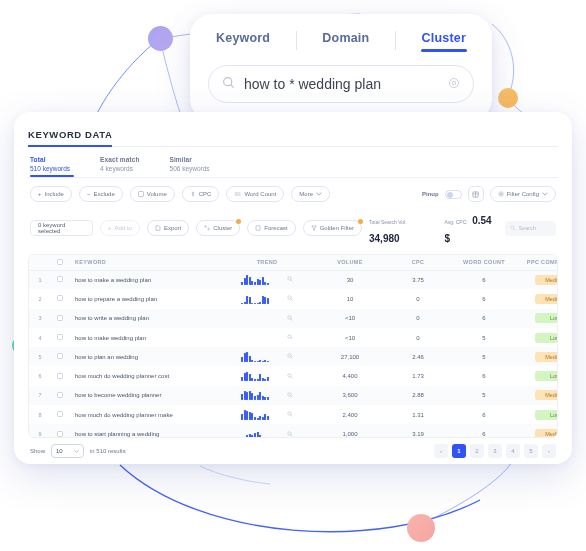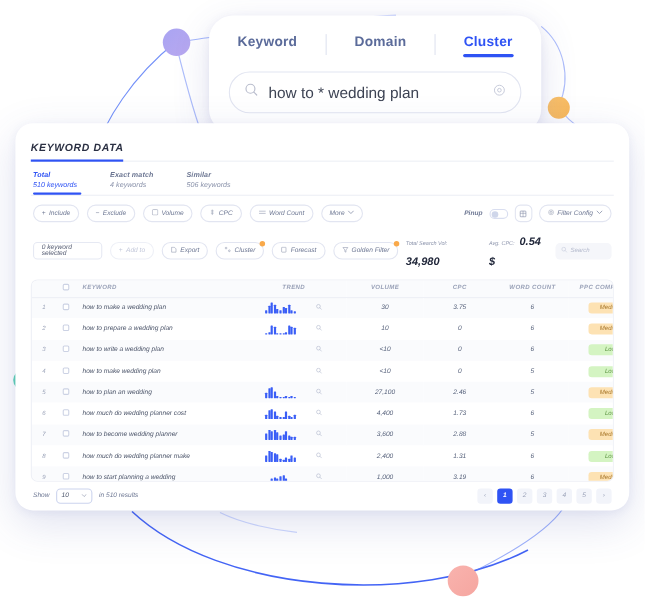--- a/index.html
+++ b/index.html
@@ -115,21 +115,20 @@
   
   .dash-card {
     position: absolute;
     left: 14px; top: 112px;
     width: 558px;
     height: 352px;
     background: #ffffff;
     border-radius: 16px;
     box-shadow: 0 12px 38px rgba(72,82,166,0.17), 0 2px 8px rgba(72,82,166,0.07);
     overflow: hidden;
-    font-style: italic;
   }
   .dash-inner {
     padding: 12px 14px 0;
     height: 100%;
     display: flex;
     flex-direction: column;
   }
 
   .panel-title {
     font-size: 9.5px;

